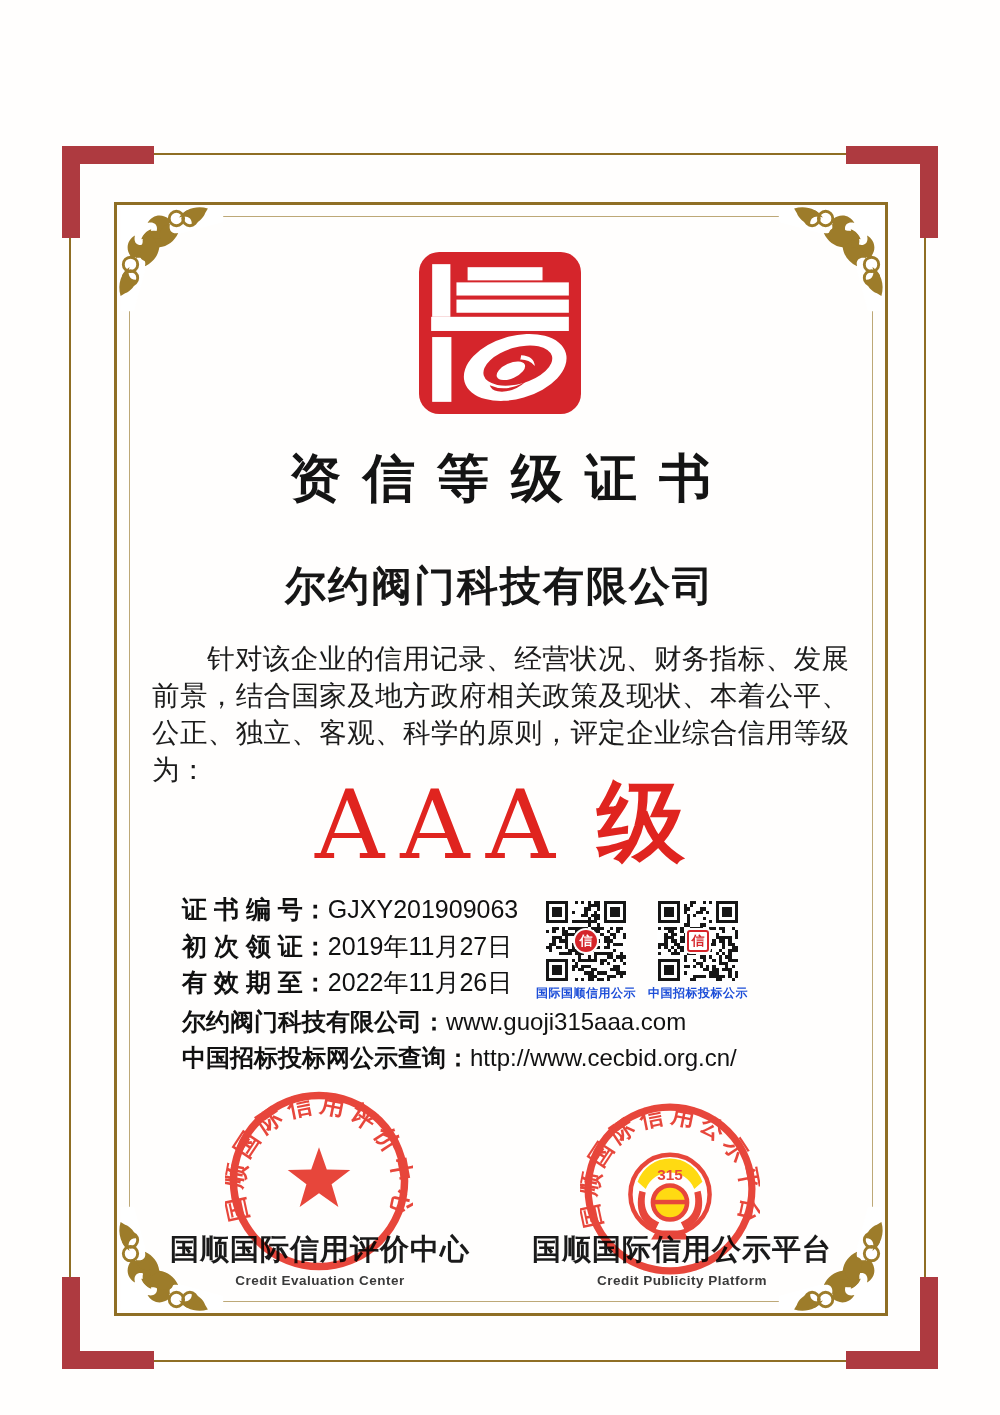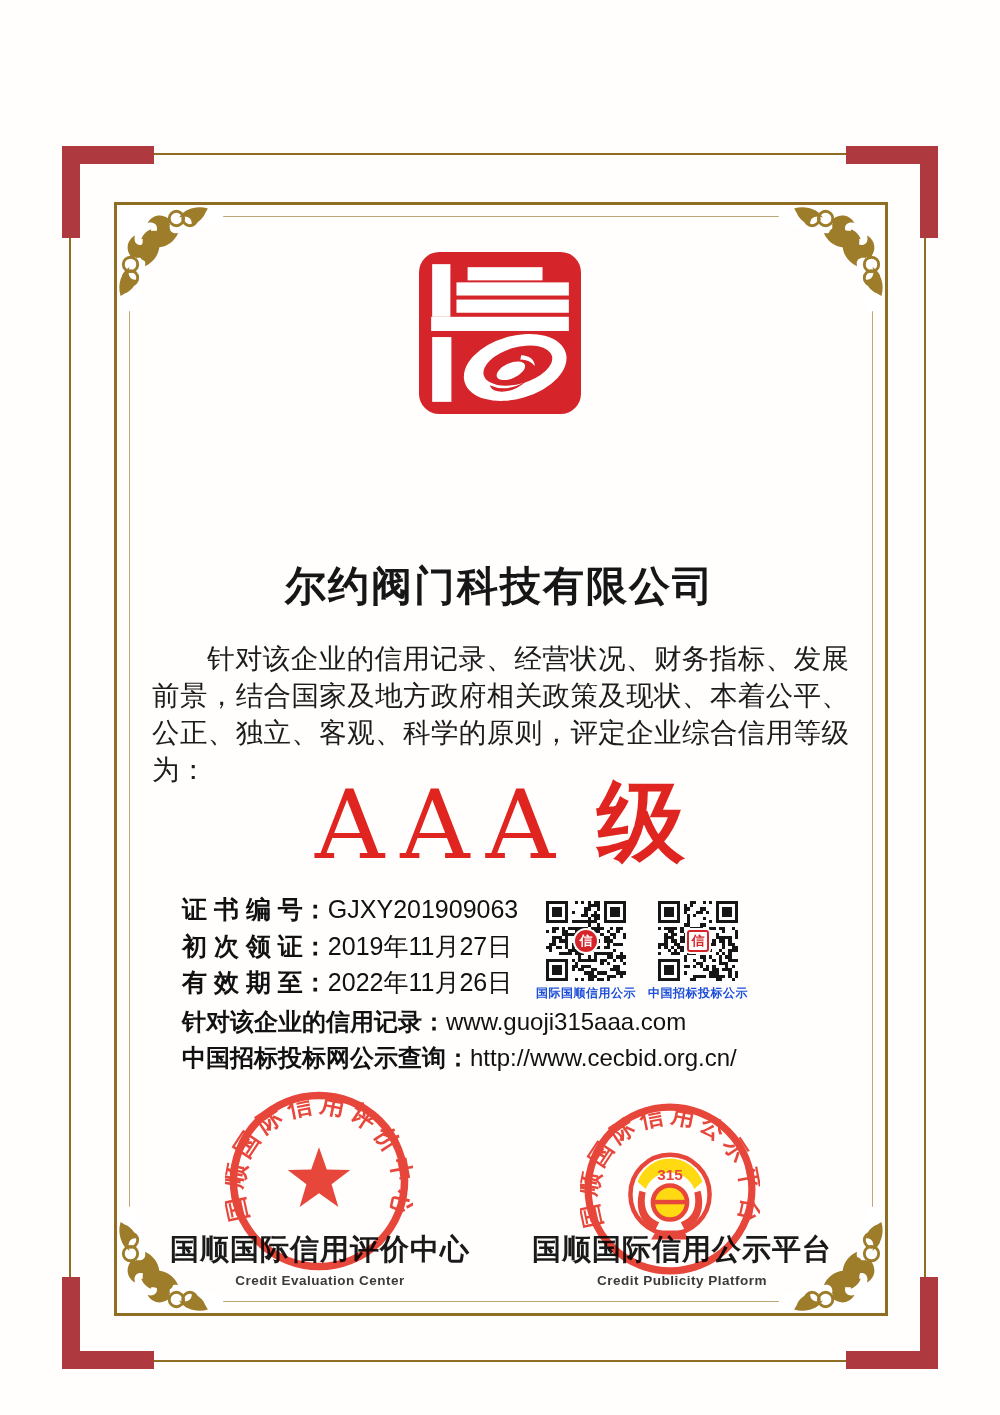--- a/index.html
+++ b/index.html
@@ -117,40 +117,41 @@
     <rect x="13" y="84" width="19" height="64" fill="#fff"></rect>
     <g transform="rotate(-16 95 114)">
       <ellipse cx="95" cy="114" rx="52" ry="31" fill="#fff"></ellipse>
       <ellipse cx="98" cy="113" rx="35" ry="18" fill="#d5252b"></ellipse>
       <path d="M66,124 Q80,136 102,130 Q86,138 72,132 Q66,129 66,124 Z" fill="#d5252b"></path>
       <ellipse cx="90" cy="116" rx="15" ry="7.5" fill="#fff" transform="rotate(-8 90 116)"></ellipse>
       <path d="M104,104 Q116,108 114,118 Q110,110 102,108 Z" fill="#fff"></path>
     </g>
   </svg>
 
+  <div class="abs title">资信等级证书</div>
   <div class="abs statement">针对该企业的信用记录、经营状况、财务指标、发展前景，结合国家及地方政府相关政策及现状、本着公平、公正、独立、客观、科学的原则，评定企业综合信用等级为：</div>
 
   <div class="abs company">尔约阀门科技有限公司</div>
 
   <div class="abs rating">
     <span class="letters">AAA</span><span class="suffix">级</span>
   </div>
 
   <div class="abs details">
     <div class="detail-row">
       <span class="lbl">证 书 编 号：</span><span>GJXY201909063</span>
     </div>
     <div class="detail-row">
       <span class="lbl">初 次 领 证：</span><span>2019年11月27日</span>
     </div>
     <div class="detail-row">
       <span class="lbl">有 效 期 至：</span><span>2022年11月26日</span>
     </div>
     <div class="detail-row small" style="margin-top:3px;">
-      <span class="lbl">针对该企业的信用记录：</span><span>www.guoji315aaa.com</span>
+      <span class="lbl">尔约阀门科技有限公司：</span><span>www.guoji315aaa.com</span>
     </div>
     <div class="detail-row small">
       <span class="lbl">中国招标投标网公示查询：</span><span>http://www.cecbid.org.cn/</span>
     </div>
   </div>
 
   <div class="abs qr-wrap q1">
     <div class="qr-box">
       <svg class="qr-svg" viewBox="0 0 25 25">
           <g fill="#161616">

